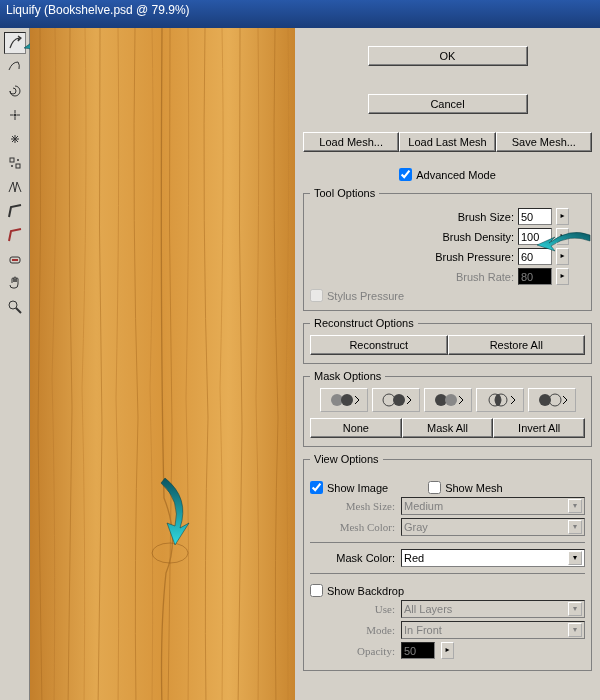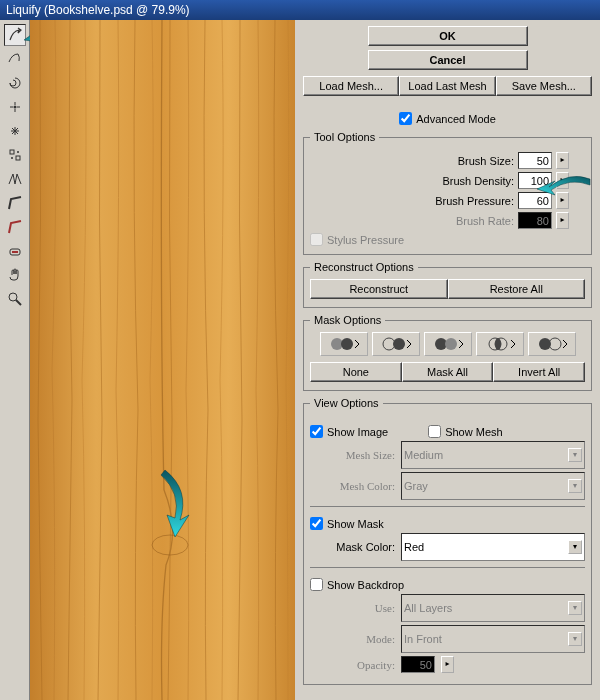--- a/index.html
+++ b/index.html
@@ -1,55 +1,55 @@
 <!DOCTYPE html>
 <html><head>
 <meta charset="utf-8">
 <style>
   * { box-sizing: border-box; margin: 0; padding: 0; font-family: Tahoma, Arial, sans-serif; font-size: 11px; }
   html, body { width: 600px; height: 700px; overflow: hidden; }
   body { background: #d4d0c8; }
 
-  .titlebar { height: 20px; background: linear-gradient(#2858a8,#1a3d7a); color: #fff; padding: 2px 6px; line-height: 16px; font-size: 12px; }
+  .titlebar { height: 28px; background: linear-gradient(#2858a8,#1a3d7a); color: #fff; padding: 2px 6px; line-height: 16px; font-size: 12px; }
 
   .content { display: flex; height: 680px; }
 
   .toolbar { width: 30px; background: #d4d0c8; border-right: 1px solid #808080; padding: 4px 2px; display: flex; flex-direction: column; gap: 2px; align-items: center; position: relative; }
   .tool { width: 22px; height: 22px; background: #d4d0c8; border: 1px solid #d4d0c8; display: flex; align-items: center; justify-content: center; cursor: pointer; }
   .tool.active { border: 1px inset #808080; background: #e8e8e8; }
   .tool svg { width: 16px; height: 16px; }
 
   .canvas { width: 265px; height: 100%; position: relative; background: #d6a04e; overflow: hidden; }
   .wood { position: absolute; inset: 0; }
 
   .panel { flex: 1; padding: 6px 8px 6px 8px; display: flex; flex-direction: column; gap: 6px; overflow: hidden; }
 
   .btn { background: #d4d0c8; border: 1px solid #404040; border-top-color: #fff; border-left-color: #fff; border-right-color: #404040; border-bottom-color: #404040; box-shadow: inset -1px -1px 0 #808080, inset 1px 1px 0 #d4d0c8; height: 20px; padding: 0 8px; cursor: pointer; text-align: center; line-height: 18px; }
-  .btn-wide { width: 160px; margin: 0 auto; display: block; font-weight: bold; }
+  .btn-wide { width: 160px; margin: 12px auto; display: block; }
   .btn-row { display: flex; justify-content: center; }
 
   fieldset { border: 1px solid #808080; border-radius: 0; padding: 6px 6px 8px 6px; }
   legend { padding: 0 4px; color: #000; }
 
   .row { display: flex; align-items: center; gap: 4px; margin: 3px 16px; justify-content: flex-end; }
   .row label { color: #000; }
   .row.disabled label { color: #808080; }
-  .num { width: 34px; height: 17px; border: 1px inset #808080; background: #fff; text-align: right; padding: 0 2px; font-size: 11px; }
+  .num { width: 34px; height: 17px; border: 1px inset #808080; background: #fff; padding: 0 2px; font-size: 11px; }
   .num[disabled] { background: #000000; color: #808080; }
   .spin { width: 13px; height: 17px; background: #d4d0c8; border: 1px outset #fff; font-size: 8px; text-align: center; line-height: 14px; }
 
   .chk { display: flex; align-items: center; gap: 4px; margin-top: 10px; }
   .chk input { width: 13px; height: 13px; }
   .chk.disabled { color: #808080; }
 
   .mask-row { display: flex; gap: 4px; justify-content: center; margin-bottom: 6px; }
   .mask-btn { width: 48px; height: 24px; background: #d4d0c8; border: 1px outset #fff; display: flex; align-items: center; justify-content: center; }
   .mask-btn svg { width: 34px; height: 16px; }
 
-  .sel { height: 28px; border: 1px inset #808080; background: #fff; flex: 1; padding: 0 2px; display: flex; align-items: center; justify-content: space-between; }
+  .sel { height: 18px; border: 1px inset #808080; background: #fff; flex: 1; padding: 0 2px; display: flex; align-items: center; justify-content: space-between; }
   .sel.disabled { background: #d4d0c8; color: #808080; }
   .sel .arr { width: 14px; height: 14px; background: #d4d0c8; border: 1px outset #fff; text-align: center; font-size: 8px; line-height: 12px; }
 
   .field-row { display: flex; align-items: center; gap: 6px; margin: 3px 0; }
   .field-row > label { width: 85px; text-align: right; }
   .field-row.disabled > label { color: #808080; font-family: Liberation Serif, serif; }
 
   .arrow { position: absolute; pointer-events: none; }
 </style>
 </head>
@@ -315,24 +315,20 @@
         </div>
       <div class="field-row disabled">
           <label>Mesh Color:</label>
           <div class="sel disabled">
             <span>Gray</span>
             <span class="arr">▾</span>
           </div>
         </div>
 
       <div style="border-top:1px solid #808080;margin:6px 0"></div>
-      <div class="chk">
-          <input type="checkbox" checked="" style="">
-          <span>Show Mask</span>
-        </div>
       <div class="field-row">
           <label>Mask Color:</label>
           <div class="sel">
             <span>Red</span>
             <span class="arr">▾</span>
           </div>
         </div>
 
       <div style="border-top:1px solid #808080;margin:6px 0"></div>
       <div class="chk">

